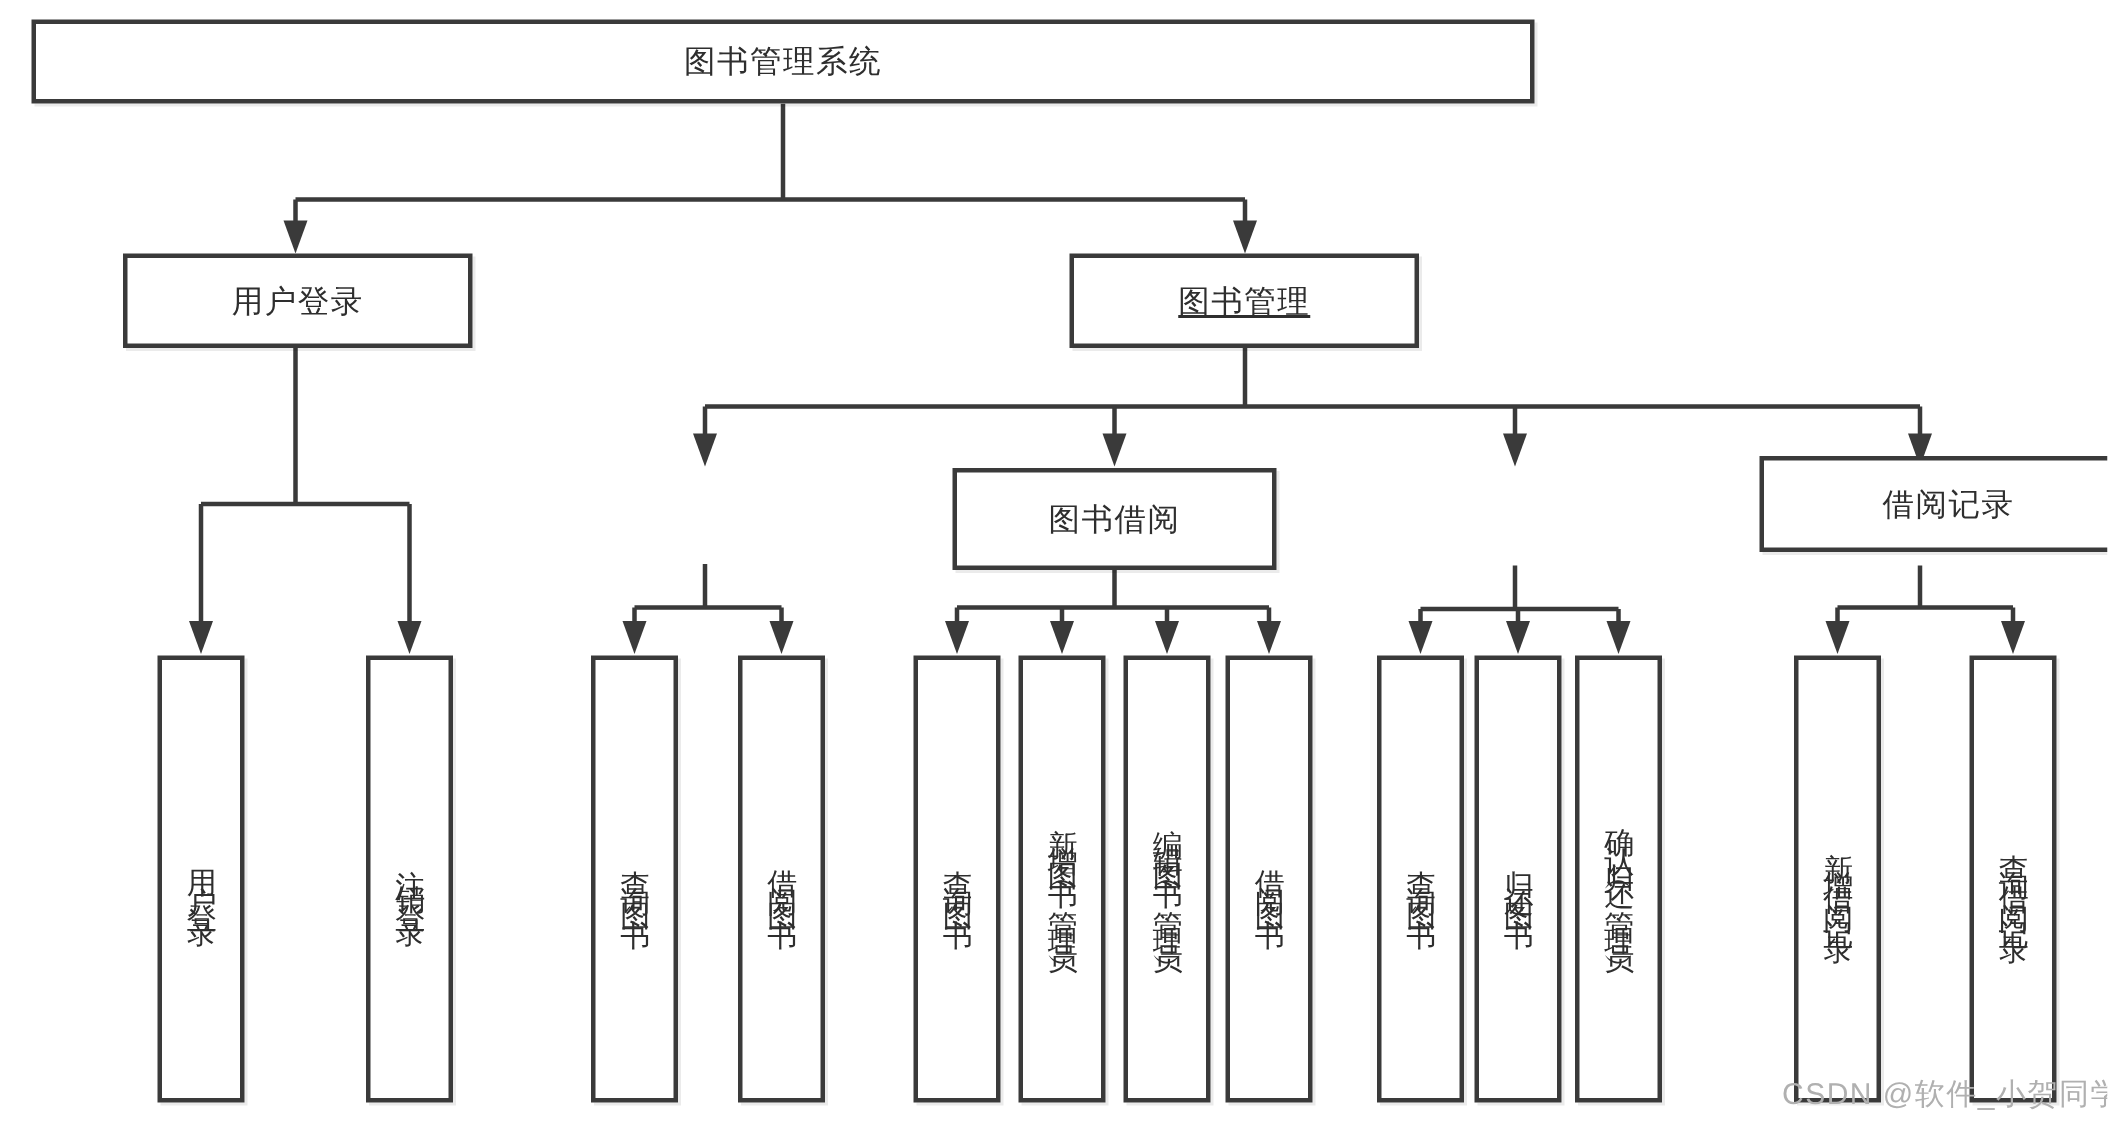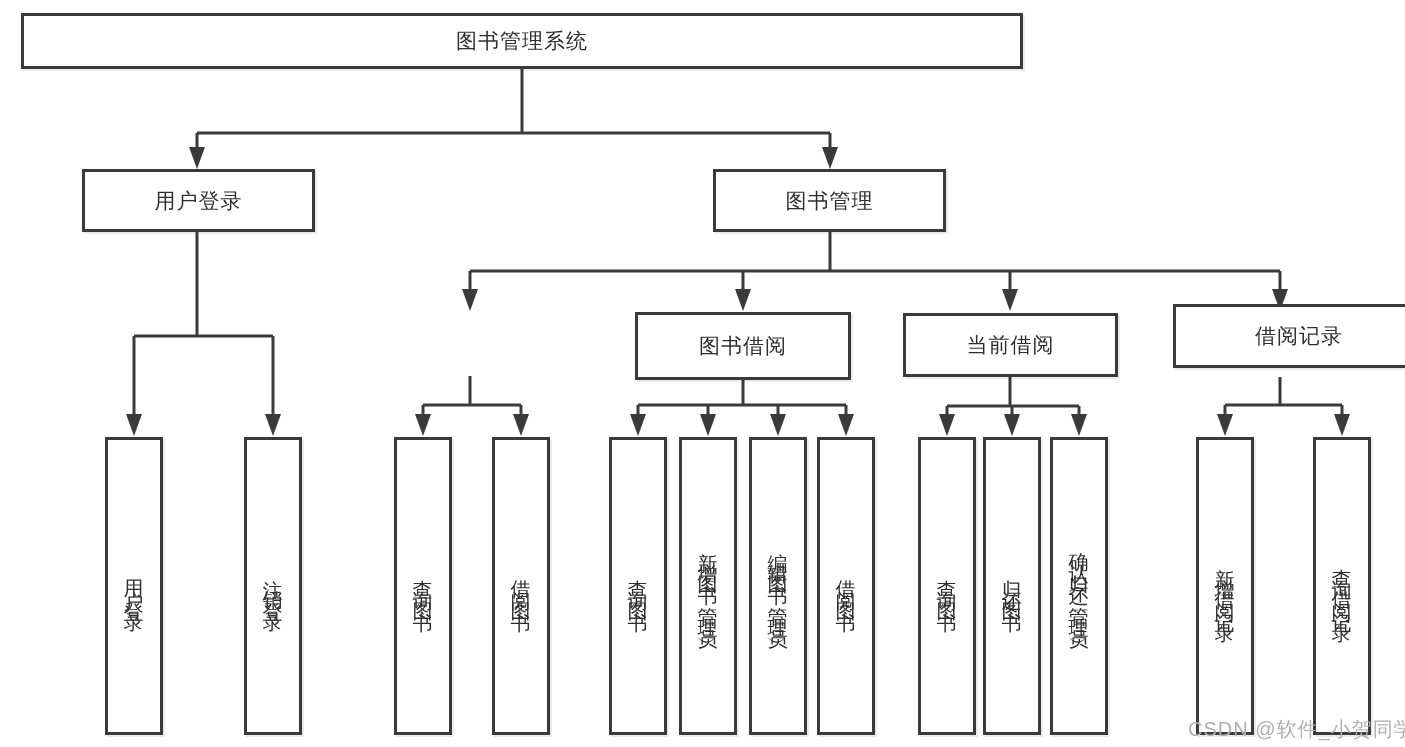--- a/index.html
+++ b/index.html
@@ -92,24 +92,23 @@
       <polygon points="1004,414 1020,414 1012,436"></polygon>
       <polygon points="1071,414 1087,414 1079,436"></polygon>
       <polygon points="1217,414 1233,414 1225,436"></polygon>
       <polygon points="1334,414 1350,414 1342,436"></polygon>
     </g>
   </svg>
 
   <div class="box hbox" style="left:21px; top:13px; width:1002px; height:56px;">图书管理系统</div>
 
   <div class="box hbox" style="left:82px; top:169px; width:233px; height:63px;">用户登录</div>
-  <div class="box hbox" style="left:713px; top:169px; width:233px; height:63px;">图书管理</div>
+  <div class="box hbox" style="left:713px; top:169px; width:233px; height:63px;text-decoration:underline;">图书管理</div>
 
   <div class="box hbox" style="left:635px; top:312px; width:216px; height:68px;">图书借阅</div>
-  <div class="box hbox" style="left:903px; top:313px; width:215px; height:64px;">当前借阅</div>
   <div class="box hbox" style="left:1173px; top:304px; width:252px; height:64px;text-align:center;">借阅记录</div>
 
   <div class="box vbox" style="left:105px; top:437px; width:58px; height:298px;">用户登录</div>
   <div class="box vbox" style="left:244px; top:437px; width:58px; height:298px;">注销登录</div>
 
   <div class="box vbox" style="left:394px; top:437px; width:58px; height:298px;">查询图书</div>
   <div class="box vbox" style="left:492px; top:437px; width:58px; height:298px;">借阅图书</div>
 
   <div class="box vbox" style="left:609px; top:437px; width:58px; height:298px;">查询图书</div>
   <div class="box vbox" style="left:679px; top:437px; width:58px; height:298px;">新增图书（管理员）</div>

